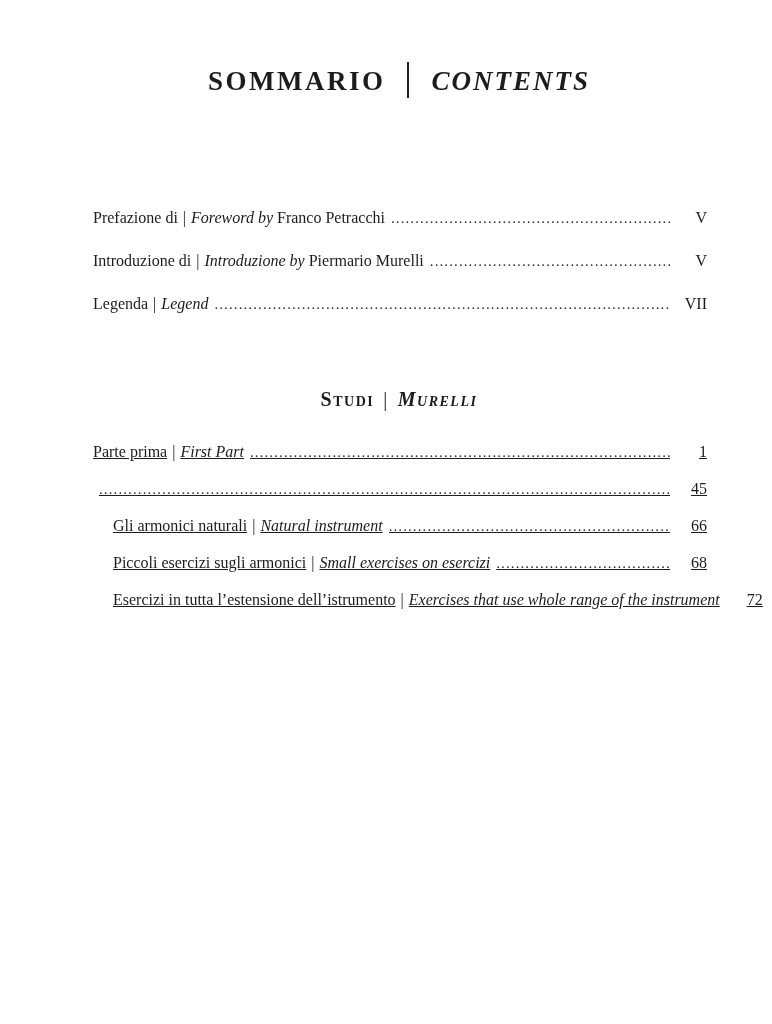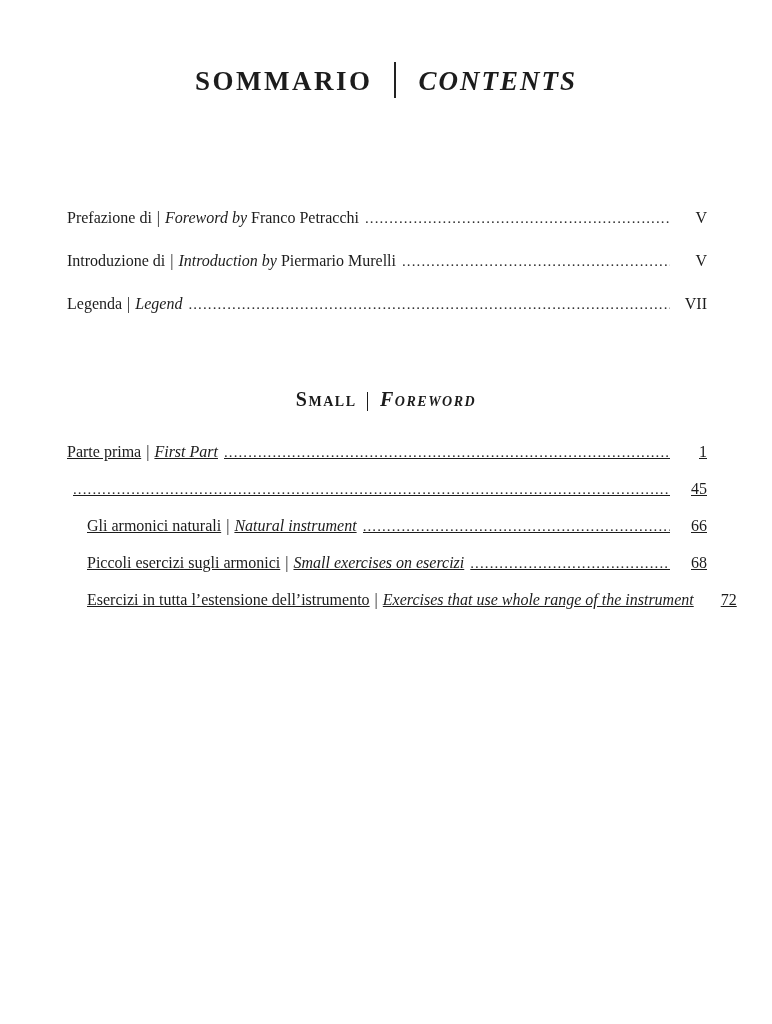--- a/index.html
+++ b/index.html
@@ -10,20 +10,21 @@
   .page {
     position: relative;
     width: 772px;
     height: 1024px;
     margin: 0 auto;
     background: #ffffff;
     color: #1c1c1c;
     font-family: "Liberation Serif", "DejaVu Serif", serif;
     overflow: hidden;
     box-sizing: border-box;
+    padding-left: 26px;
   }
 
   
   .title-line {
     padding-top: 62px;
     text-align: center;
     white-space: nowrap;
     line-height: 36px;
   }
   .title-it {
@@ -122,37 +123,37 @@
   <div class="toc-row">
     <span class="entry-label">
       <span class="entry-it">Prefazione di</span><span class="entry-sep">|</span><span class="entry-en">Foreword by</span><span class="entry-suffix">Franco Petracchi</span>
     </span>
     <span class="dots"></span>
     <span class="pagenum">V</span>
   </div>
 
   <div class="toc-row">
     <span class="entry-label">
-      <span class="entry-it">Introduzione di</span><span class="entry-sep">|</span><span class="entry-en">Introduction by</span><span class="entry-suffix">Piermario Murelli</span>
+      <span class="entry-it">Introduzione di</span><span class="entry-sep">|</span><span class="entry-en">Introduzione by</span><span class="entry-suffix">Piermario Murelli</span>
     </span>
     <span class="dots"></span>
     <span class="pagenum">V</span>
   </div>
 
   <div class="toc-row">
     <span class="entry-label">
       <span class="entry-it">Legenda</span><span class="entry-sep">|</span><span class="entry-en">Legend</span>
     </span>
     <span class="dots"></span>
     <span class="pagenum">VII</span>
   </div>
 </section>
 
   <h2 class="section-heading">
-    <span>Small</span><span class="heading-sep">|</span><span class="heading-en">Foreword</span>
+    <span>Studi</span><span class="heading-sep">|</span><span class="heading-en">Murelli</span>
   </h2>
 
   <section class="toc toc-studies" id="studies-rows">
   <div class="toc-row">
     <span class="entry-label">
       <span class="entry-it">Parte prima</span><span class="entry-sep">|</span><span class="entry-en">First Part</span>
     </span>
     <span class="dots"></span>
     <span class="pagenum">1</span>
   </div>

